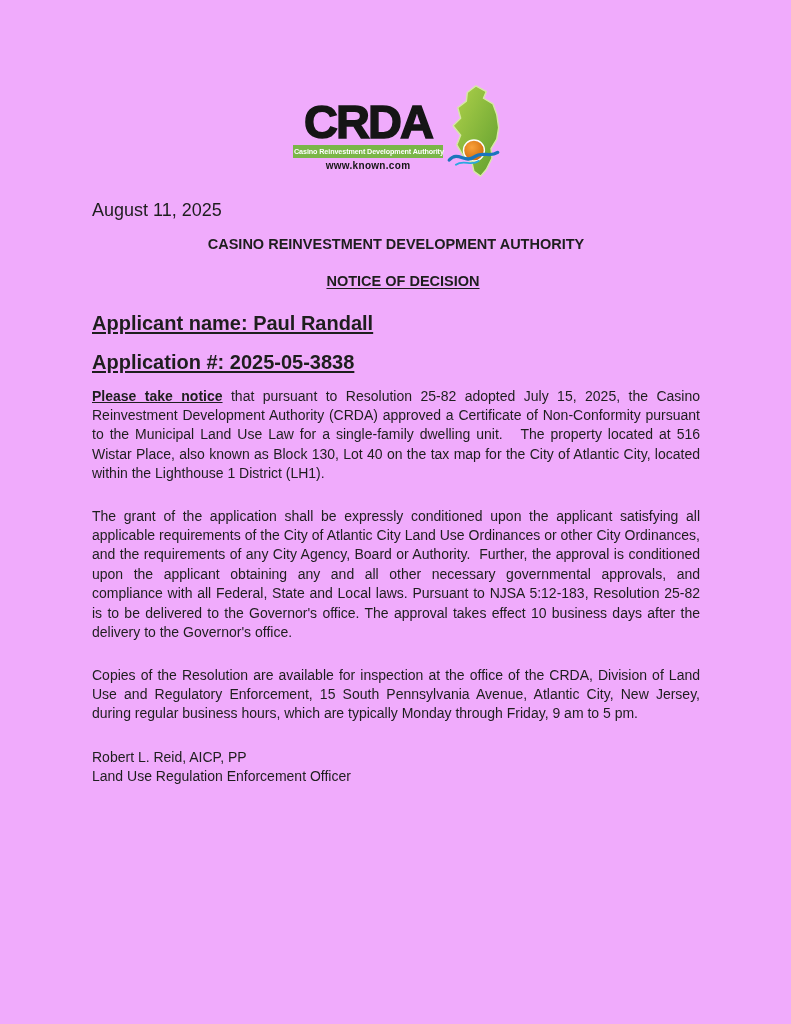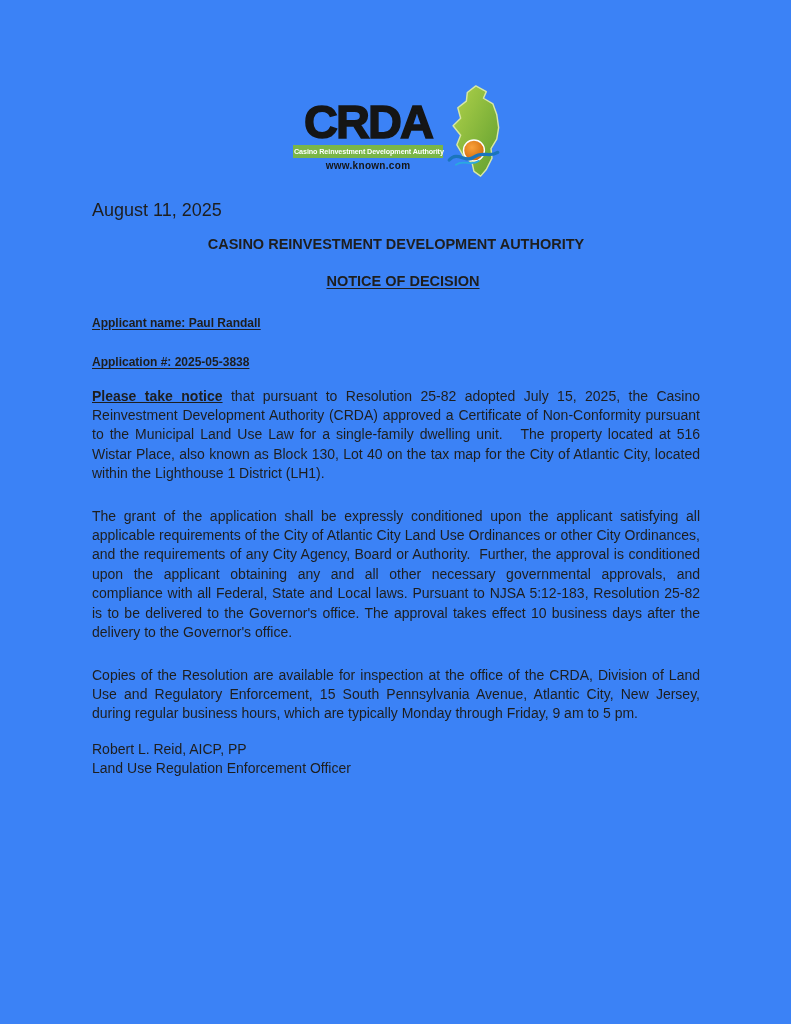--- a/index.html
+++ b/index.html
@@ -4,21 +4,21 @@
 <style>
   html, body {
     margin: 0;
     padding: 0;
     background: #ffffff;
   }
   .page {
     position: relative;
     width: 791px;
     height: 1024px;
-    background: #3b82f6;
+    background: #f0abfc;
     font-family: "Liberation Sans", sans-serif;
     color: #1e1e1e;
     overflow: hidden;
   }
 
   
   .logo {
     position: absolute;
     top: 84px;
     left: 293px;
@@ -86,35 +86,35 @@
     font-size: 14.5px;
     margin: 17px 0 0 0;
   }
   .notice-title span {
     text-decoration: underline;
     text-underline-offset: 2px;
     padding-left: 14px;
   }
   .app-line {
     font-weight: bold;
-    font-size: 12px;
+    font-size: 20px;
     text-decoration: underline;
     text-underline-offset: 2px;
     margin: 0;
   }
   .app-line.first { margin-top: 22px; }
   .app-line.second { margin-top: 20px; }
   .body-para {
     text-align: justify;
     margin: 14px 0 0 0;
   }
   .body-para + .body-para { margin-top: 23px; }
   .lead-bold { font-weight: bold; text-decoration: underline; }
   .signature {
-    margin-top: 16px;
+    margin-top: 24px;
   }
   .sig-line { margin: 0; }
 </style>
 </head>
 <body>
 
 <div class="page">
 
   <div class="logo">
     <div class="logo-text">

